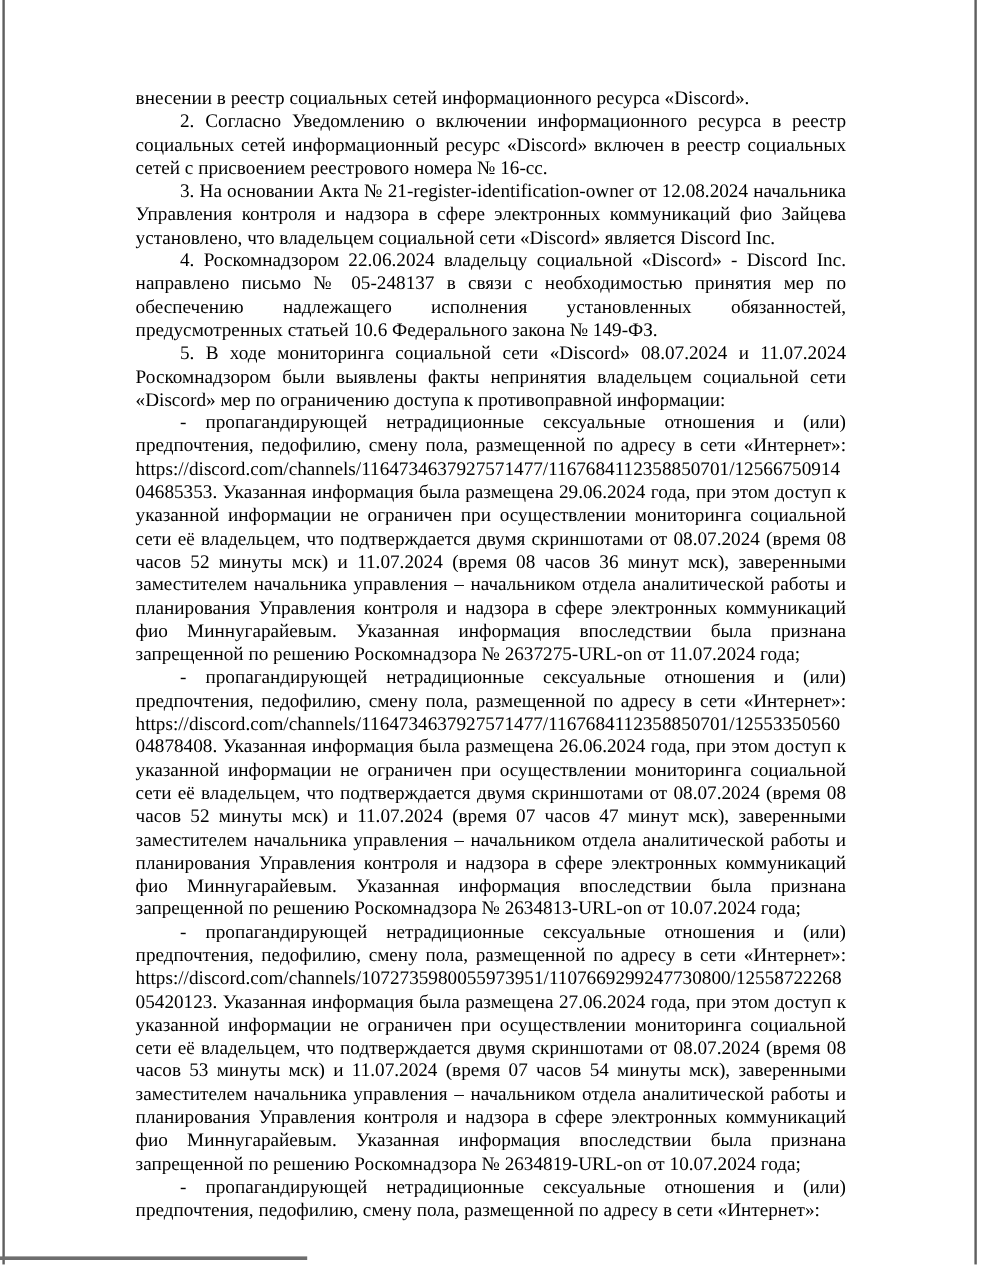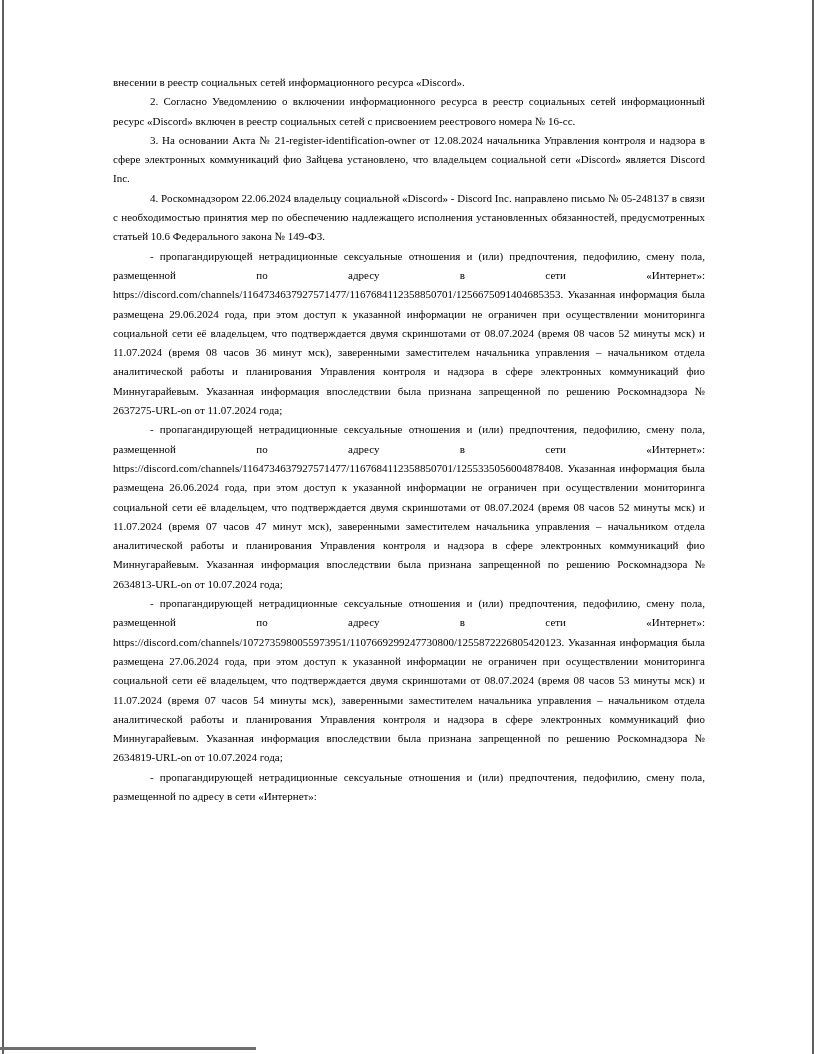--- a/index.html
+++ b/index.html
@@ -36,21 +36,21 @@
     background: #6e6e6e;
   }
   .content {
     position: absolute;
     left: 113px;
     top: 73px;
     width: 592px;
   }
   .content p {
     margin: 0;
-    font-size: 11px;
+    font-size: 16px;
     line-height: 19.3px;
     text-align: justify;
     text-indent: 37px;
     overflow-wrap: break-word;
     word-break: break-word;
     letter-spacing: 0;
   }
   .content p.continuation {
     text-indent: 0;
   }
@@ -61,18 +61,19 @@
 <div class="page">
   <div class="edge-left"></div>
   <div class="edge-right"></div>
   <div class="edge-bottom"></div>
 
   <div class="content">
     <p class="continuation">внесении в реестр социальных сетей информационного ресурса «Discord».</p>
     <p>2. Согласно Уведомлению о включении информационного ресурса в реестр социальных сетей информационный ресурс «Discord» включен в реестр социальных сетей с присвоением реестрового номера № 16-сс.</p>
     <p>3. На основании Акта № 21-register-identification-owner от 12.08.2024 начальника Управления контроля и надзора в сфере электронных коммуникаций фио Зайцева установлено, что владельцем социальной сети «Discord» является Discord Inc.</p>
     <p>4. Роскомнадзором 22.06.2024 владельцу социальной «Discord» - Discord Inc. направлено письмо № 05-248137 в связи с необходимостью принятия мер по обеспечению надлежащего исполнения установленных обязанностей, предусмотренных статьей 10.6 Федерального закона № 149-ФЗ.</p>
+    <p>5. В ходе мониторинга социальной сети «Discord» 08.07.2024 и 11.07.2024 Роскомнадзором были выявлены факты непринятия владельцем социальной сети «Discord» мер по ограничению доступа к противоправной информации:</p>
     <p>- пропагандирующей нетрадиционные сексуальные отношения и (или) предпочтения, педофилию, смену пола, размещенной по адресу в сети «Интернет»: https://discord.com/channels/1164734637927571477/1167684112358850701/1256675091404685353. Указанная информация была размещена 29.06.2024 года, при этом доступ к указанной информации не ограничен при осуществлении мониторинга социальной сети её владельцем, что подтверждается двумя скриншотами от 08.07.2024 (время 08 часов 52 минуты мск) и 11.07.2024 (время 08 часов 36 минут мск), заверенными заместителем начальника управления – начальником отдела аналитической работы и планирования Управления контроля и надзора в сфере электронных коммуникаций фио Миннугарайевым. Указанная информация впоследствии была признана запрещенной по решению Роскомнадзора № 2637275-URL-on от 11.07.2024 года;</p>
     <p>- пропагандирующей нетрадиционные сексуальные отношения и (или) предпочтения, педофилию, смену пола, размещенной по адресу в сети «Интернет»: https://discord.com/channels/1164734637927571477/1167684112358850701/1255335056004878408. Указанная информация была размещена 26.06.2024 года, при этом доступ к указанной информации не ограничен при осуществлении мониторинга социальной сети её владельцем, что подтверждается двумя скриншотами от 08.07.2024 (время 08 часов 52 минуты мск) и 11.07.2024 (время 07 часов 47 минут мск), заверенными заместителем начальника управления – начальником отдела аналитической работы и планирования Управления контроля и надзора в сфере электронных коммуникаций фио Миннугарайевым. Указанная информация впоследствии была признана запрещенной по решению Роскомнадзора № 2634813-URL-on от 10.07.2024 года;</p>
     <p>- пропагандирующей нетрадиционные сексуальные отношения и (или) предпочтения, педофилию, смену пола, размещенной по адресу в сети «Интернет»: https://discord.com/channels/1072735980055973951/1107669299247730800/1255872226805420123. Указанная информация была размещена 27.06.2024 года, при этом доступ к указанной информации не ограничен при осуществлении мониторинга социальной сети её владельцем, что подтверждается двумя скриншотами от 08.07.2024 (время 08 часов 53 минуты мск) и 11.07.2024 (время 07 часов 54 минуты мск), заверенными заместителем начальника управления – начальником отдела аналитической работы и планирования Управления контроля и надзора в сфере электронных коммуникаций фио Миннугарайевым. Указанная информация впоследствии была признана запрещенной по решению Роскомнадзора № 2634819-URL-on от 10.07.2024 года;</p>
     <p>- пропагандирующей нетрадиционные сексуальные отношения и (или) предпочтения, педофилию, смену пола, размещенной по адресу в сети «Интернет»:</p>
   </div>
 </div>
 
 </body></html>

